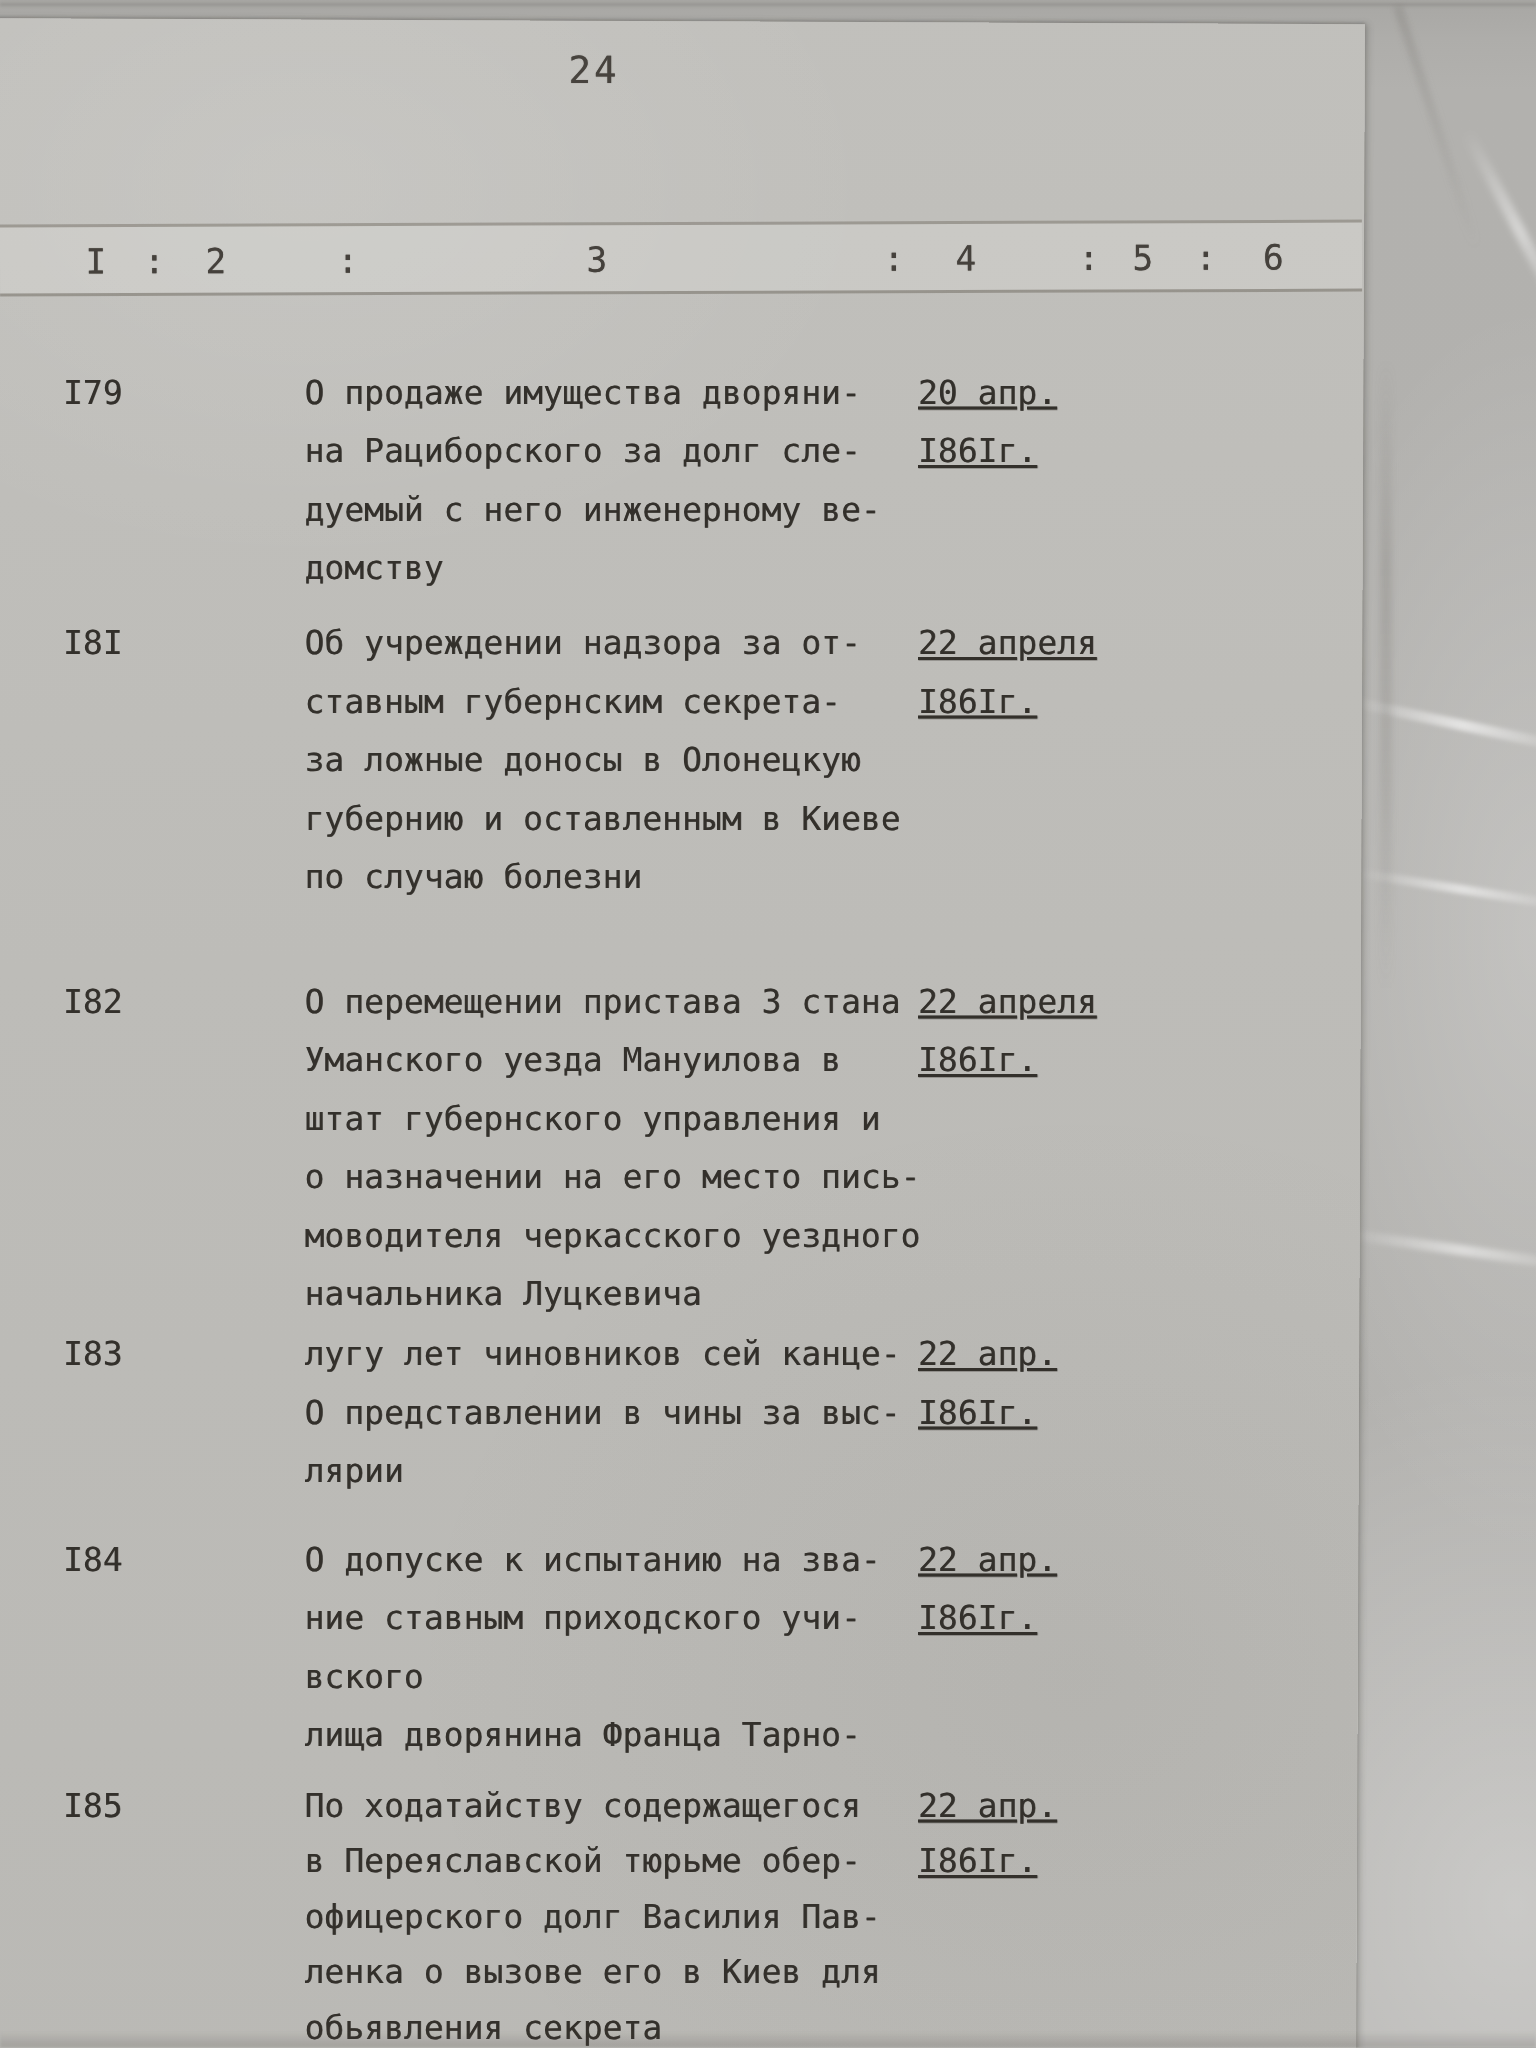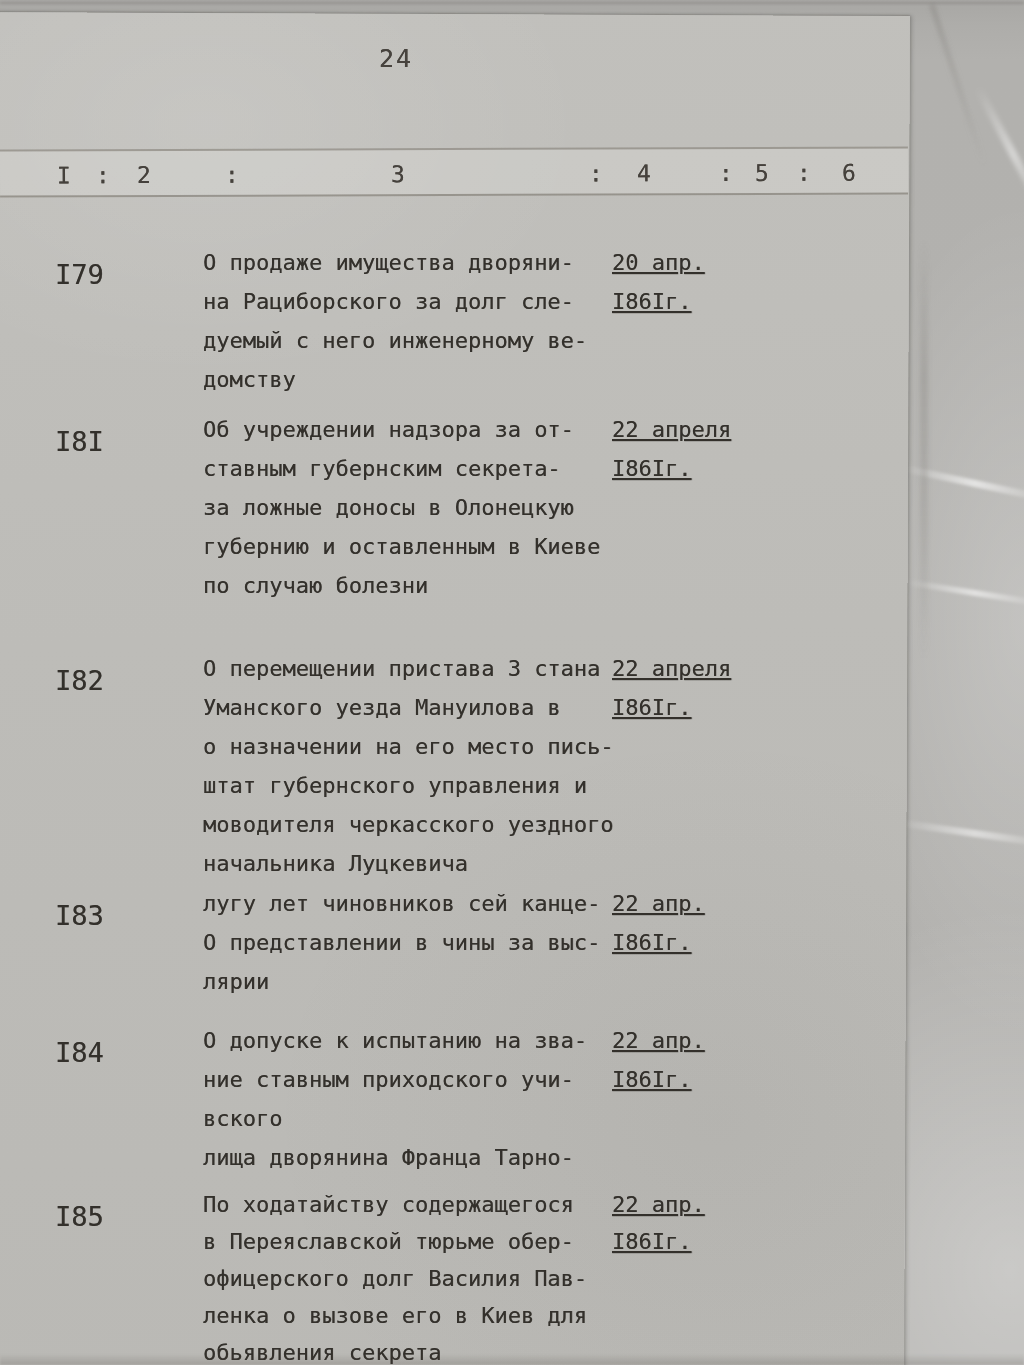--- a/index.html
+++ b/index.html
@@ -48,42 +48,41 @@
   }
   .bottom-shadow{
     position:absolute;left:0;top:1354px;width:100%;height:11px;
     background:linear-gradient(180deg,rgba(75,72,67,0),rgba(75,72,67,.22));
     filter:blur(1px);
   }
 
   
   .content{position:absolute;inset:0;color:#33302b;}
   .page-number{
-    position:absolute;left:379px;top:44px;
+    position:absolute;left:379px;top:32px;
     font-size:25px;color:#47433e;letter-spacing:2px;
     text-shadow:0 0 .5px rgba(60,56,50,.8);
   }
 
   .header-band{
     position:absolute;left:0px;top:148px;width:908px;height:44px;
     transform:rotate(-0.2deg);
     background:rgba(232,231,226,.25);
     border-top:2px solid rgba(110,105,96,.50);
     border-bottom:2px solid rgba(110,105,96,.55);
   }
   .hcell{
     position:absolute;top:11px;font-size:23px;color:#45413c;
     text-shadow:0 0 .5px rgba(60,56,50,.75);
   }
 
   .entry{position:absolute;left:0;width:910px;}
   .no{
-    position:absolute;left:55px;top:0;font-size:27px;line-height:39px;
+    position:absolute;left:42px;top:0;font-size:22px;line-height:39px;
     text-shadow:.3px .3px .4px rgba(42,39,35,.6);
-    margin-top:12px;
   }
   .desc{position:absolute;left:203px;top:0;}
   .date{position:absolute;left:612px;top:0;text-decoration:underline;}
   .tl{
     font-size:22px;line-height:39px;white-space:pre;
     text-shadow:.3px .3px .4px rgba(42,39,35,.6);
   }
   .entry-185 .tl, .entry-185 .no{line-height:37px;}
 </style>
 </head>
@@ -147,22 +146,22 @@
         <div class="tl">22 апреля</div>
         <div class="tl">I86Iг.</div>
       </div>
     </section>
 
     <section class="entry" style="top:649px">
       <div class="no">I82</div>
       <div class="desc">
         <div class="tl">О перемещении пристава 3 стана</div>
         <div class="tl">Уманского уезда Мануилова в</div>
+        <div class="tl">штат губернского управления и</div>
         <div class="tl">о назначении на его место пись-</div>
-        <div class="tl">штат губернского управления и</div>
         <div class="tl">моводителя черкасского уездного</div>
         <div class="tl">начальника Луцкевича</div>
       </div>
       <div class="date">
         <div class="tl">22 апреля</div>
         <div class="tl">I86Iг.</div>
       </div>
     </section>
 
     <section class="entry" style="top:884px">

